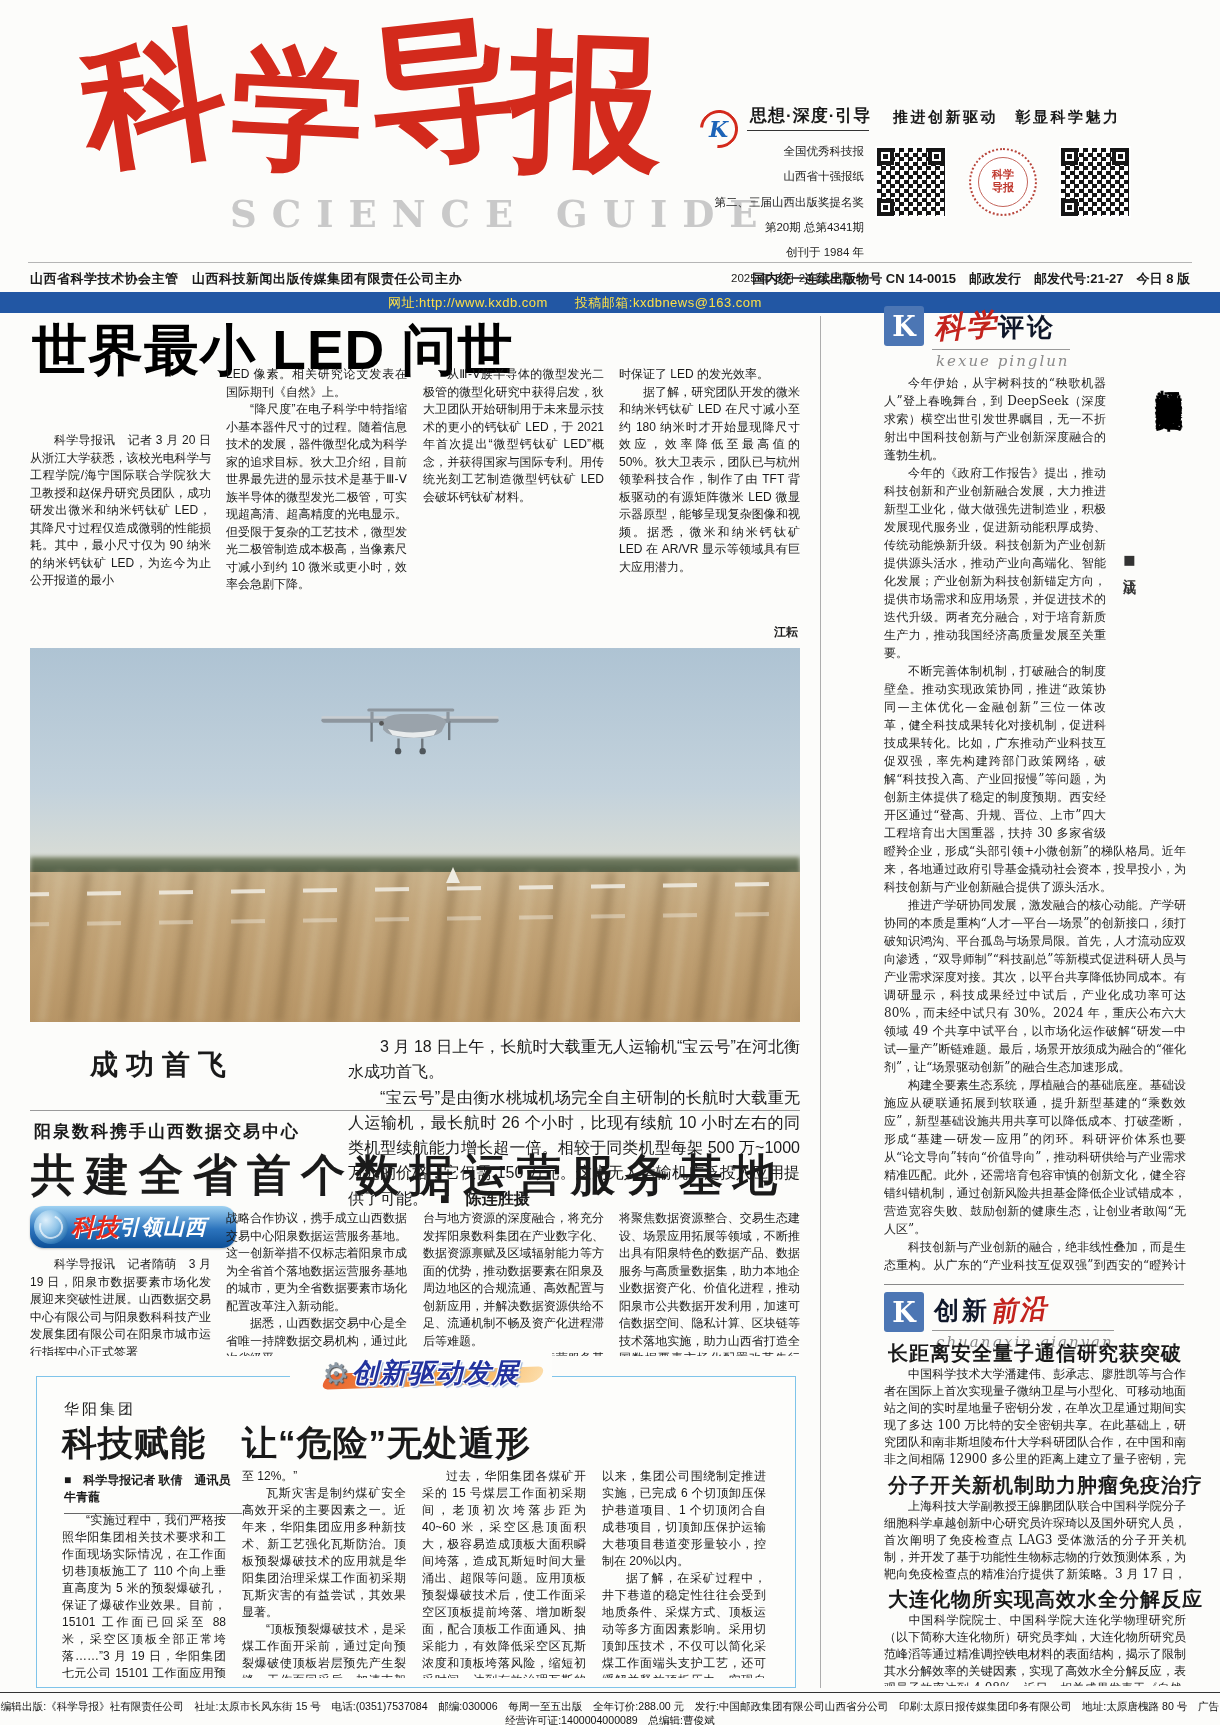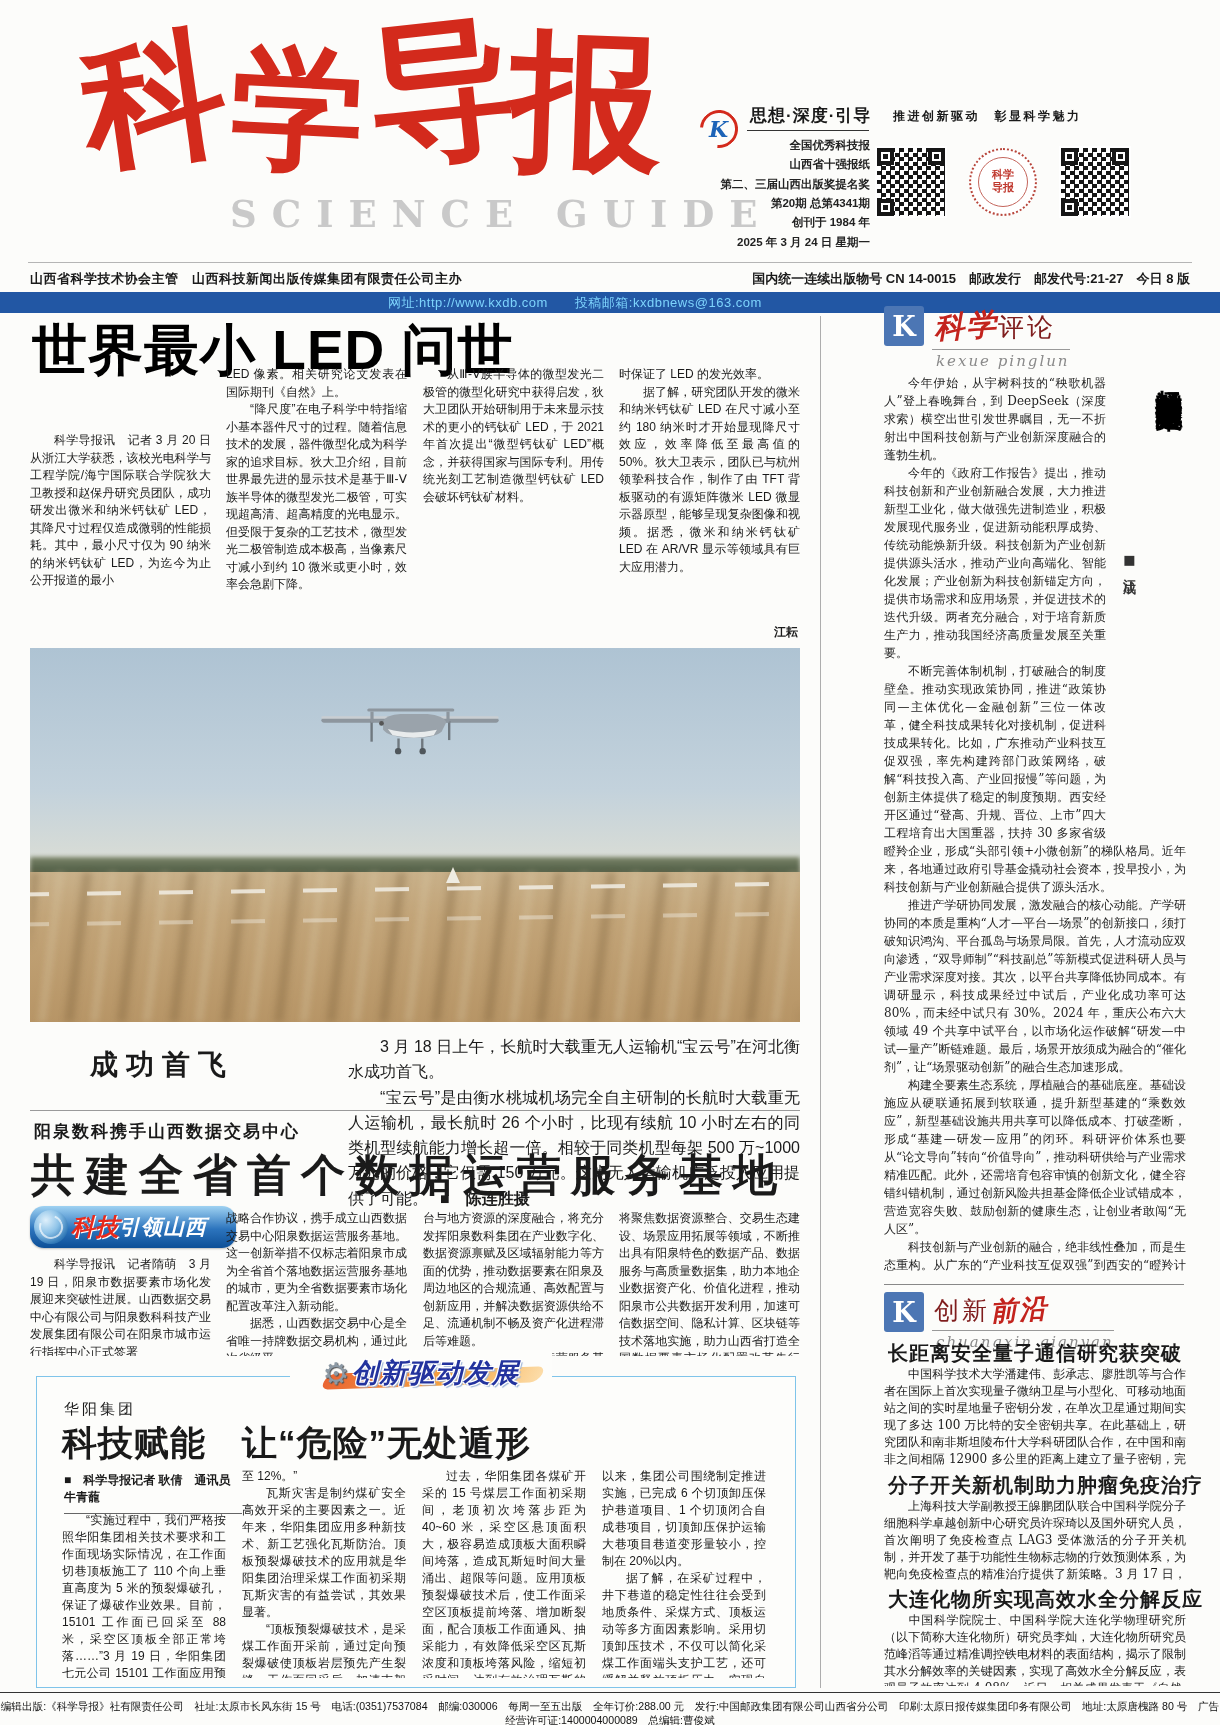--- a/index.html
+++ b/index.html
@@ -14,37 +14,37 @@
   .calli .c2 { transform:translateY(12px) rotate(4deg) scale(.9); }
   .calli .c3 { transform:translateY(-4px) rotate(-5deg); }
   .calli .c4 { transform:translateY(10px) rotate(3deg) scale(1.02); }
   .eng { left:230px; top:192px; font-family:"DejaVu Serif",serif; color:#c9c9c9; font-size:37px; letter-spacing:15px; font-weight:bold; white-space:nowrap; }
 
   .brandlogo { left:700px; top:110px; width:38px; height:38px; border-radius:50%; border:3px solid #d32a1c; border-left-color:transparent; transform:rotate(-40deg); display:flex; align-items:center; justify-content:center; }
   .brandlogo b { transform:rotate(40deg); color:#1c63b7; font-family:"DejaVu Serif",serif; font-style:italic; font-size:22px; }
   .motto { left:750px; top:104px; font-size:17px; font-weight:bold; letter-spacing:1px; }
   .motto-line { left:747px; top:130px; width:122px; height:1px; background:#333; }
   .honors { left:620px; top:136px; width:250px; text-align:right; font-size:11.5px; line-height:1.68; color:#222; }
-  .honors p { margin:0;font-weight:bold; }
-  .slogan { left:893px; top:108px; font-size:12px; font-weight:bold; letter-spacing:2.5px; white-space:nowrap; }
+  .honors p { margin:6px; }
+  .slogan { left:893px; top:108px; font-size:15px; font-weight:bold; letter-spacing:2.5px; white-space:nowrap; }
 
   .qr { top:148px; width:68px; height:68px;
         background: conic-gradient(#161616 90deg,#fff 90deg 180deg,#161616 180deg 270deg,#fff 270deg) 0 0/9px 9px;
         outline:2px solid #fff; }
   .qr .fp { position:absolute; width:17px; height:17px; border:4px solid #161616; background:#fff; }
   .qr .fp::after { content:""; position:absolute; inset:2px; background:#161616; }
   .fp.tl{left:0;top:0;} .fp.tr{right:0;top:0;} .fp.bl{left:0;bottom:0;}
   .seal { top:148px; width:68px; height:68px; border-radius:50%; border:2px dotted #b8453a; background:#fff; display:flex; align-items:center; justify-content:center; }
   .seal::before { content:""; position:absolute; inset:7px; border-radius:50%; border:1.5px solid #c4655c; }
   .seal i { font-style:normal; color:#c0392f; font-size:11px; font-weight:bold; width:26px; text-align:center; line-height:1.15; font-family:"DejaVu Serif",serif; }
 
   .rule1 { top:262px; left:28px; width:1164px; height:1px; background:#b5b5b5; }
   .puborg { left:30px; top:270px; font-size:13px; font-weight:600; letter-spacing:.5px; }
   .pubinfo { right:30px; top:270px; font-size:13px; font-weight:600; }
-  .bluebar { top:292px; left:0; width:1220px; height:21px; background:#2257a4; color:#7dd3fc; font-size:13px; line-height:21px; padding-left:388px; letter-spacing:.5px; }
+  .bluebar { top:292px; left:0; width:1220px; height:21px; background:#2257a4; color:#fde047; font-size:13px; line-height:21px; padding-left:388px; letter-spacing:.5px; }
 
   
   .lead-headline { left:32px; top:314px; font-size:55px; font-weight:900; letter-spacing:1px; color:#000; white-space:nowrap; }
   .badge1 { left:30px; top:370px; width:200px; height:50px; display:flex; align-items:center; }
   .globe { border-radius:50%; background:radial-gradient(circle at 35% 30%, #dff0fb 0%, #8ec3e8 40%, #2f77b6 75%, #1b4f86 100%); position:relative; flex:none; }
   .globe::after { content:""; position:absolute; inset:15%; border-radius:50%; border:2px solid rgba(255,255,255,.65); border-top-color:transparent; transform:rotate(-25deg); }
   .badge1 .globe { width:44px; height:44px; margin-right:4px; }
   .badge1 b { font-size:31px; font-style:italic; font-weight:900; background:linear-gradient(180deg,#4d9ad8 0%,#0c55a4 70%); -webkit-background-clip:text; background-clip:text; color:transparent; white-space:nowrap; text-shadow:2px 2px 2px rgba(180,200,220,.6); }
 
   .col { position:absolute; width:181px; font-size:12px; line-height:17.5px; text-align:justify; overflow:hidden; }
@@ -107,21 +107,21 @@
   .ic4 { left:602px; top:1468px; height:210px; }
 
   
   .vdiv { left:820px; top:316px; width:1px; height:1372px; background:#adadad; }
   .sec-head { display:flex; align-items:flex-start; }
   .klogo { width:40px; height:40px; background:#4c76b4; color:#fff; font-family:"DejaVu Serif",serif; font-weight:900; font-size:27px; display:flex; align-items:center; justify-content:center; border-radius:3px; flex:none; }
   .comm-head { left:884px; top:306px; width:302px; }
   .sh-text { margin-left:8px; }
   .sh-row { display:flex; align-items:baseline; border-bottom:1px solid #999; padding:0 6px 2px 2px; }
   .red-script { font-family:"DejaVu Serif",serif; font-style:italic; font-weight:bold; color:#c3231d; font-size:30px; transform:rotate(-4deg); display:inline-block; letter-spacing:2px; }
-  .blk-title { font-size:26px; font-weight:normal; color:#7f1d1d; letter-spacing:3px; }
+  .blk-title { font-size:26px; font-weight:bold; color:#0f172a; letter-spacing:3px; }
   .pinyin { font-family:"DejaVu Serif",serif; font-style:italic; color:#8a8a8a; font-size:15px; letter-spacing:2px; padding:2px 0 0 4px; }
 
   .comm-body { left:884px; top:374px; width:302px; height:901px; font-family:"DejaVu Serif",serif; font-size:12px; line-height:18px; text-align:justify; overflow:hidden; color:#1f1f1f; }
   .comm-body p { margin:0; text-indent:2em; }
   .vwrap { float:right; width:74px; height:462px; margin-left:6px; position:relative; }
   .vhead { position:absolute; right:0; top:-6px; writing-mode:vertical-rl; text-orientation:upright; font-family:"Liberation Sans",sans-serif; font-size:27px; font-weight:900; letter-spacing:1px; line-height:1.3; color:#000; }
   .vby { position:absolute; right:48px; top:178px; writing-mode:vertical-rl; text-orientation:upright; font-size:13px; font-weight:bold; color:#333; letter-spacing:2px; }
 
   .comm-rule { left:884px; top:1284px; width:300px; height:1px; background:#888; }
   .front-head { left:884px; top:1292px; width:302px; }

